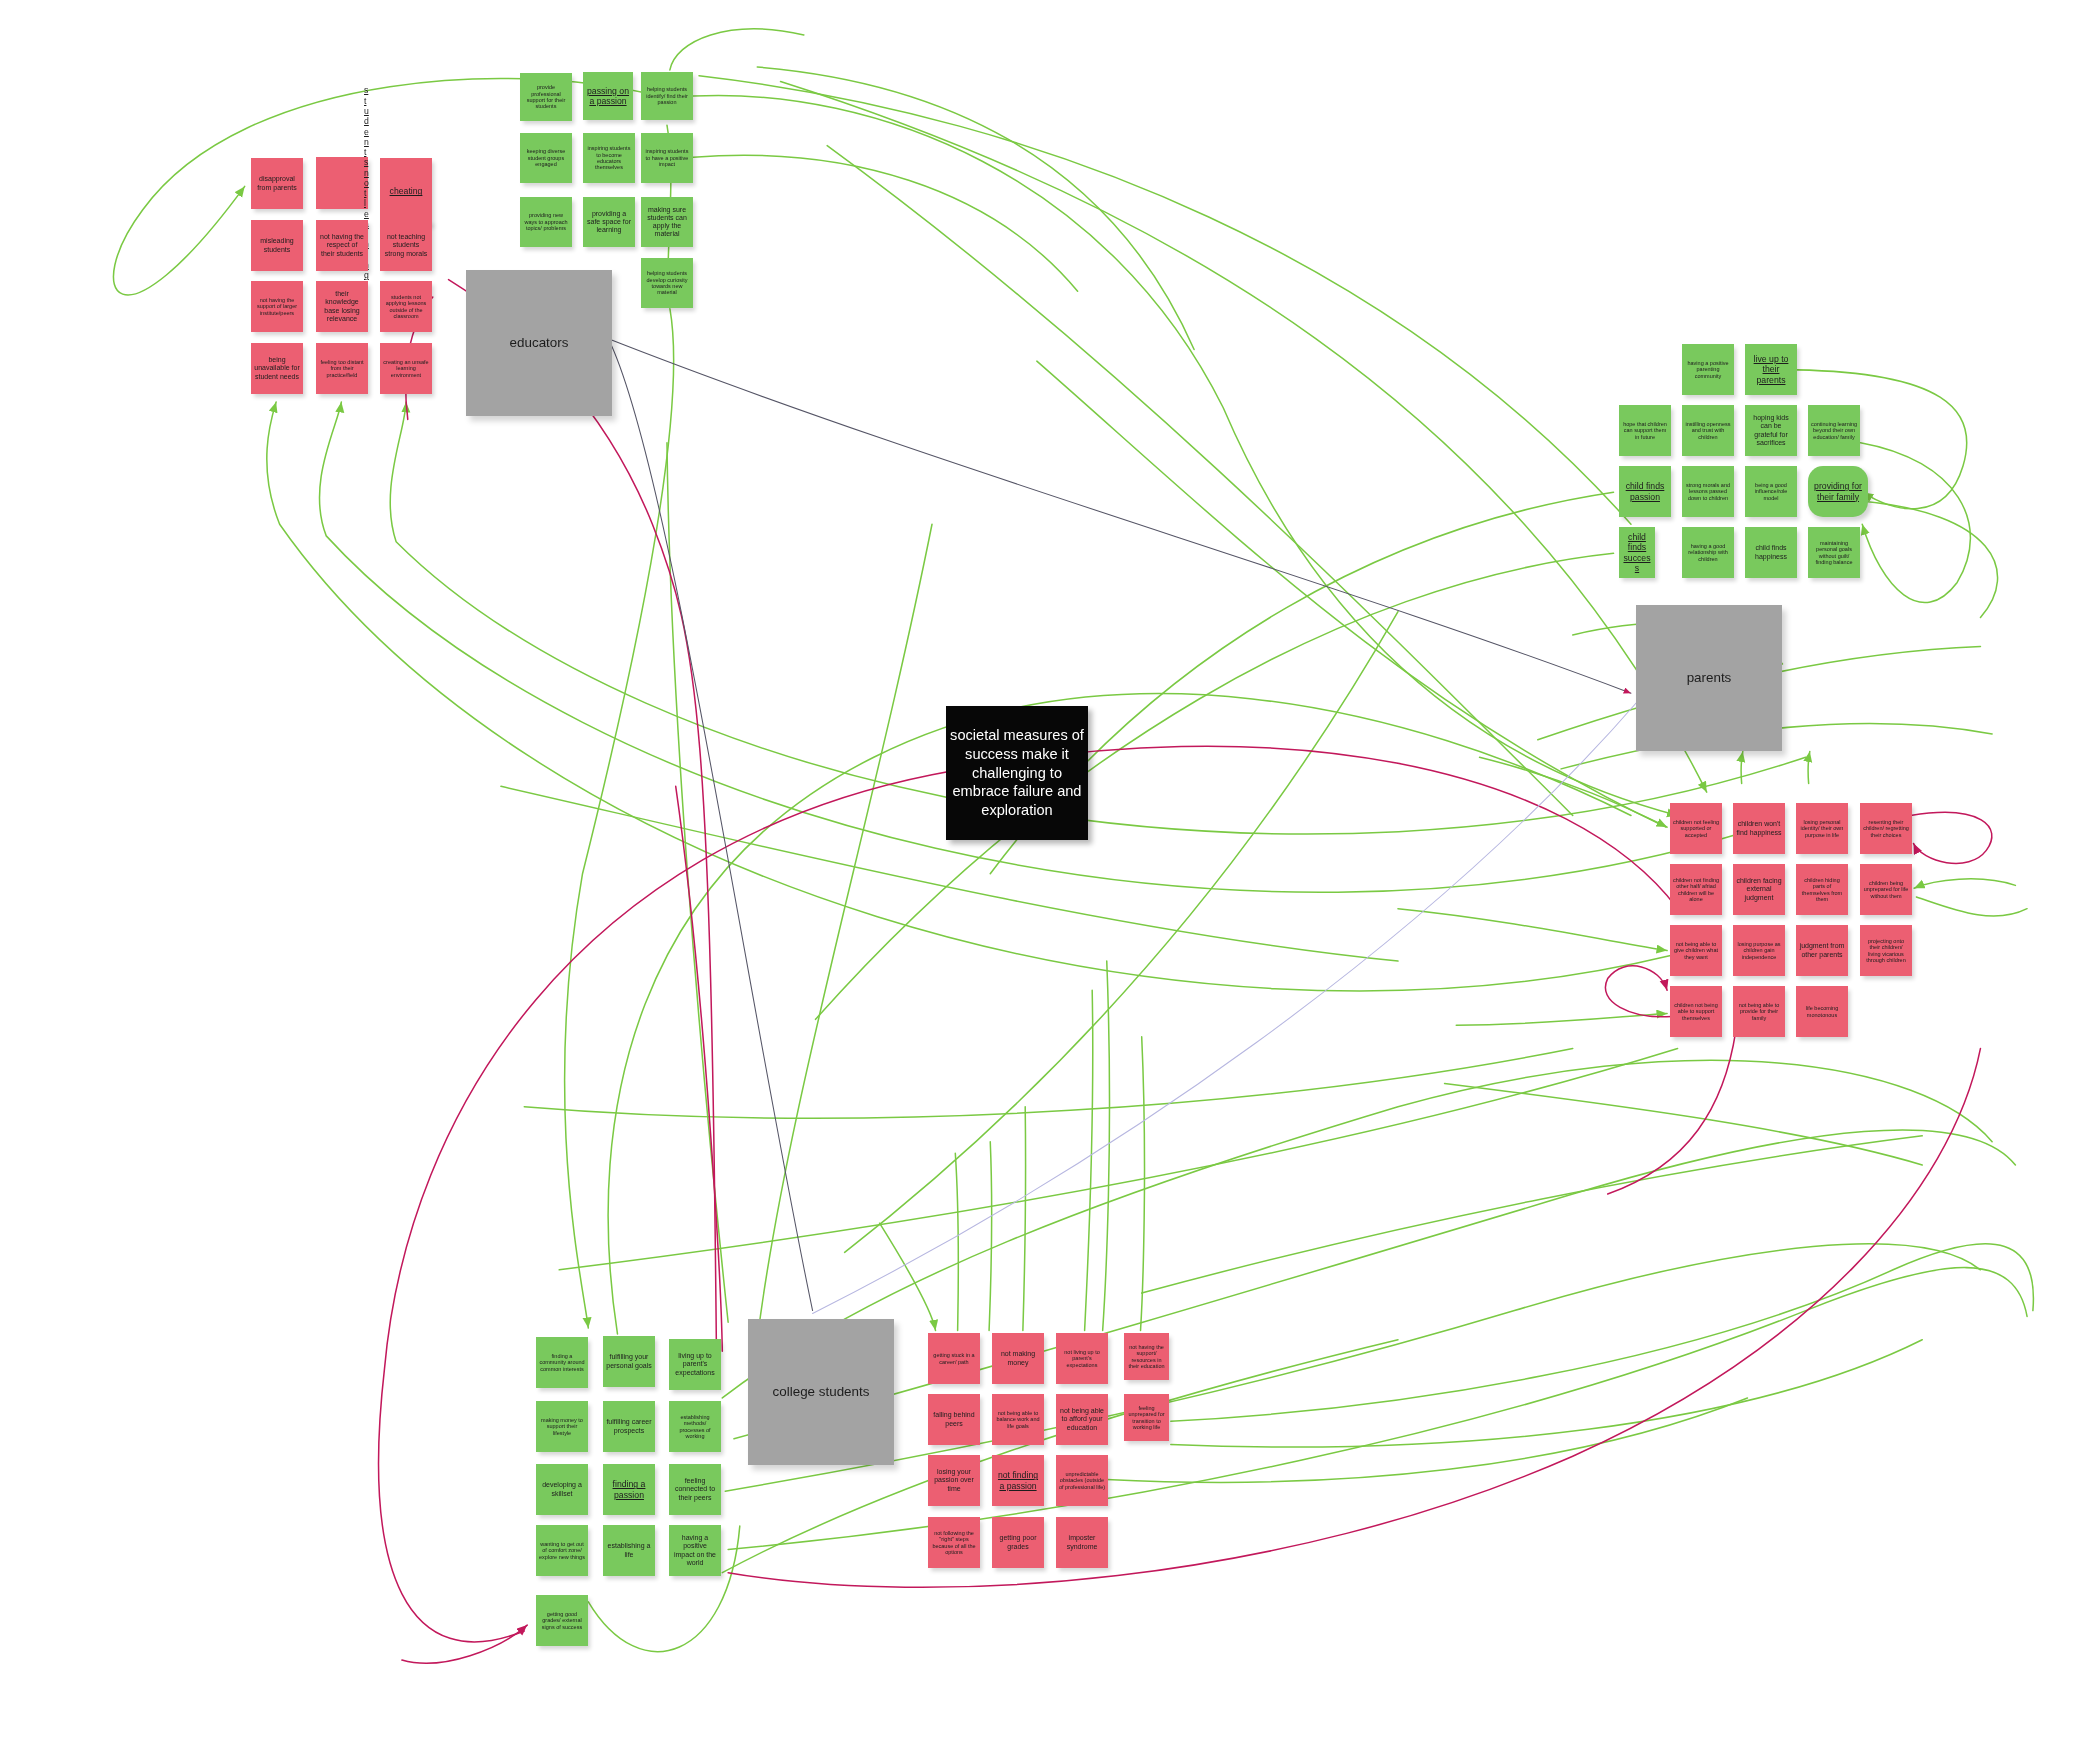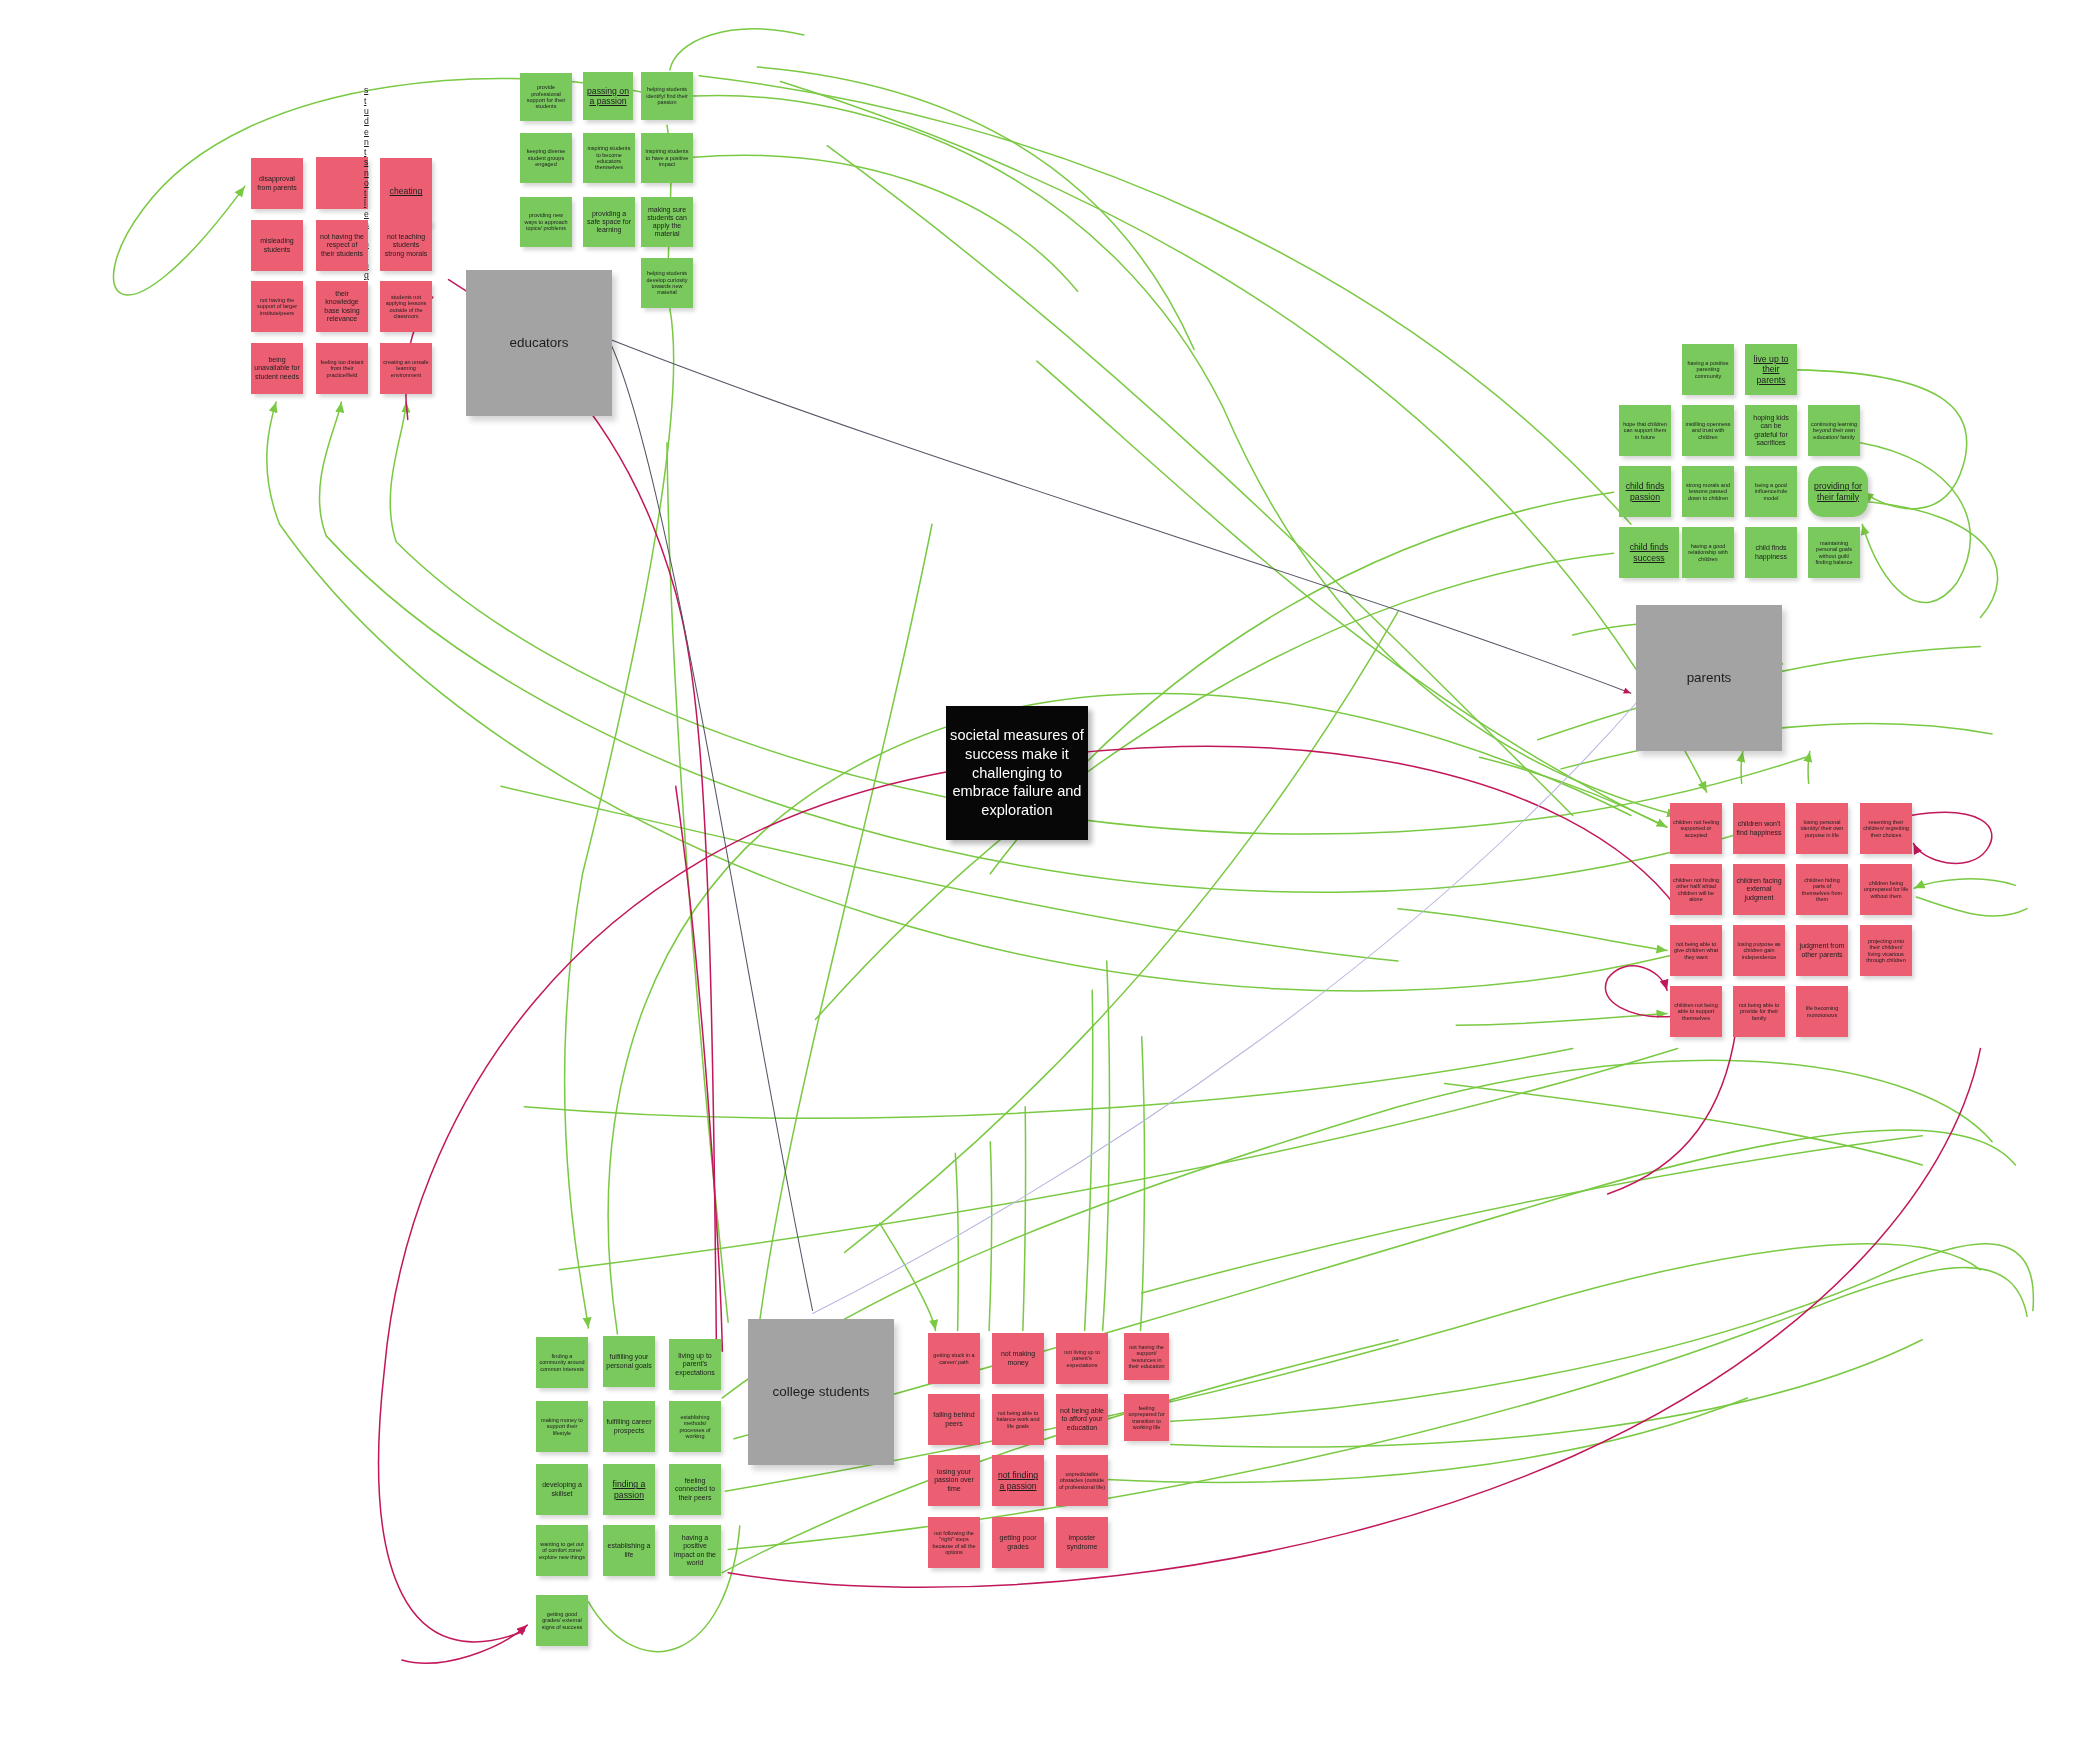--- a/index.html
+++ b/index.html
@@ -253,21 +253,21 @@
       </div>
       <div class="note green fs-xs" style="left: 1682px; top: 466px; width: 52px; height: 51px;">
         <span>strong morals and lessons passed down to children</span>
       </div>
       <div class="note green fs-xs" style="left: 1745px; top: 466px; width: 52px; height: 51px;">
         <span>being a good influence/role model</span>
       </div>
       <div class="note green fs-m" style="left: 1808px; top: 466px; width: 60px; height: 51px; border-radius: 15px;">
         <span>providing for their family</span>
       </div>
-      <div class="note green fs-m" style="left: 1619px; top: 527px; width: 60px; height: 51px;">
+      <div class="note green fs-m" style="left: 1619px; top: 527px; width: 36px; height: 51px;">
         <span>child finds success</span>
       </div>
       <div class="note green fs-xs" style="left: 1682px; top: 527px; width: 52px; height: 51px;">
         <span>having a good relationship with children</span>
       </div>
       <div class="note green fs-s" style="left: 1745px; top: 527px; width: 52px; height: 51px;">
         <span>child finds happiness</span>
       </div>
       <div class="note green fs-xs" style="left: 1808px; top: 527px; width: 52px; height: 51px;">
         <span>maintaining personal goals without guilt/ finding balance</span>

